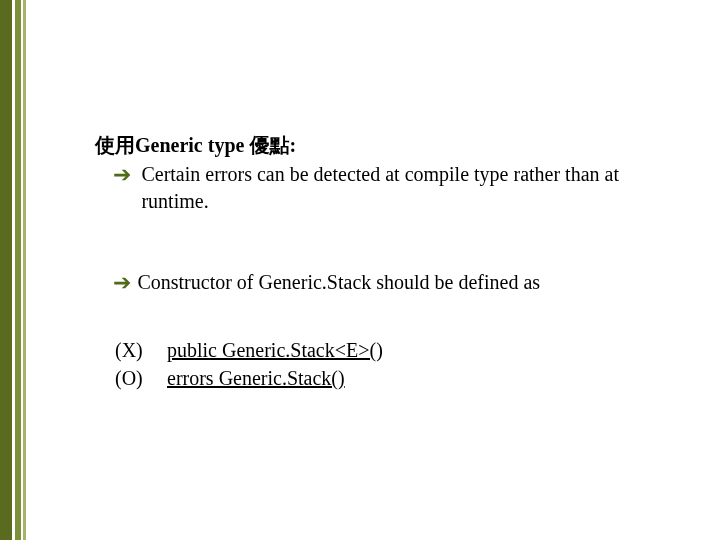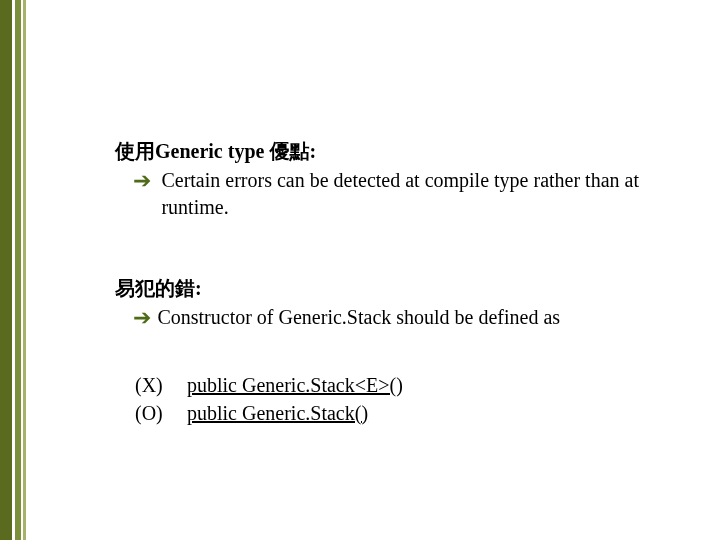--- a/index.html
+++ b/index.html
@@ -20,26 +20,25 @@
   }
   .stripe { height: 100%; }
   .s1 { position: absolute; left: 0; top: 0; width: 12px; background: #5a6b1f; }
   .s2 { position: absolute; left: 12px; top: 0; width: 3px; background: #ffffff; }
   .s3 { position: absolute; left: 15px; top: 0; width: 6px; background: #7c8f3a; }
   .s4 { position: absolute; left: 21px; top: 0; width: 2px; background: #ffffff; }
   .s5 { position: absolute; left: 23px; top: 0; width: 3px; background: #a6b26c; }
   .content {
     position: absolute;
     left: 95px;
-    top: 138px;
+    top: 132px;
     right: 60px;
     color: #000;
     font-size: 20px;
     line-height: 1.35;
-    margin-left: 20px;
   }
   .heading {
     font-weight: bold;
   }
   .bullet-row {
     display: flex;
     margin-top: 2px;
   }
   .arrow {
     color: #4f6b17;
@@ -90,31 +89,30 @@
 
 <div class="content">
 
   <div class="heading">使用Generic type 優點:</div>
   <div class="bullet-row">
     <span class="arrow">➔</span>
     <span class="bullet-text">Certain errors can be detected at compile type rather than at runtime.</span>
   </div>
 
   <div class="section2">
-    <div class="heading">易犯的錯:</div>
     <div class="bullet-row">
       <span class="arrow2">➔</span>
       <span class="bullet-text">Constructor of Generic.Stack should be defined as</span>
     </div>
   </div>
 
   <div class="examples">
     <div class="ex-row">
       <span class="ex-mark">(X)</span>
       <span class="ex-code">public Generic.Stack&lt;E&gt;()</span>
     </div>
     <div class="ex-row">
       <span class="ex-mark">(O)</span>
-      <span class="ex-code">public Generic.Stack()</span>
+      <span class="ex-code">errors Generic.Stack()</span>
     </div>
   </div>
 
 </div>
 
 </body></html>

